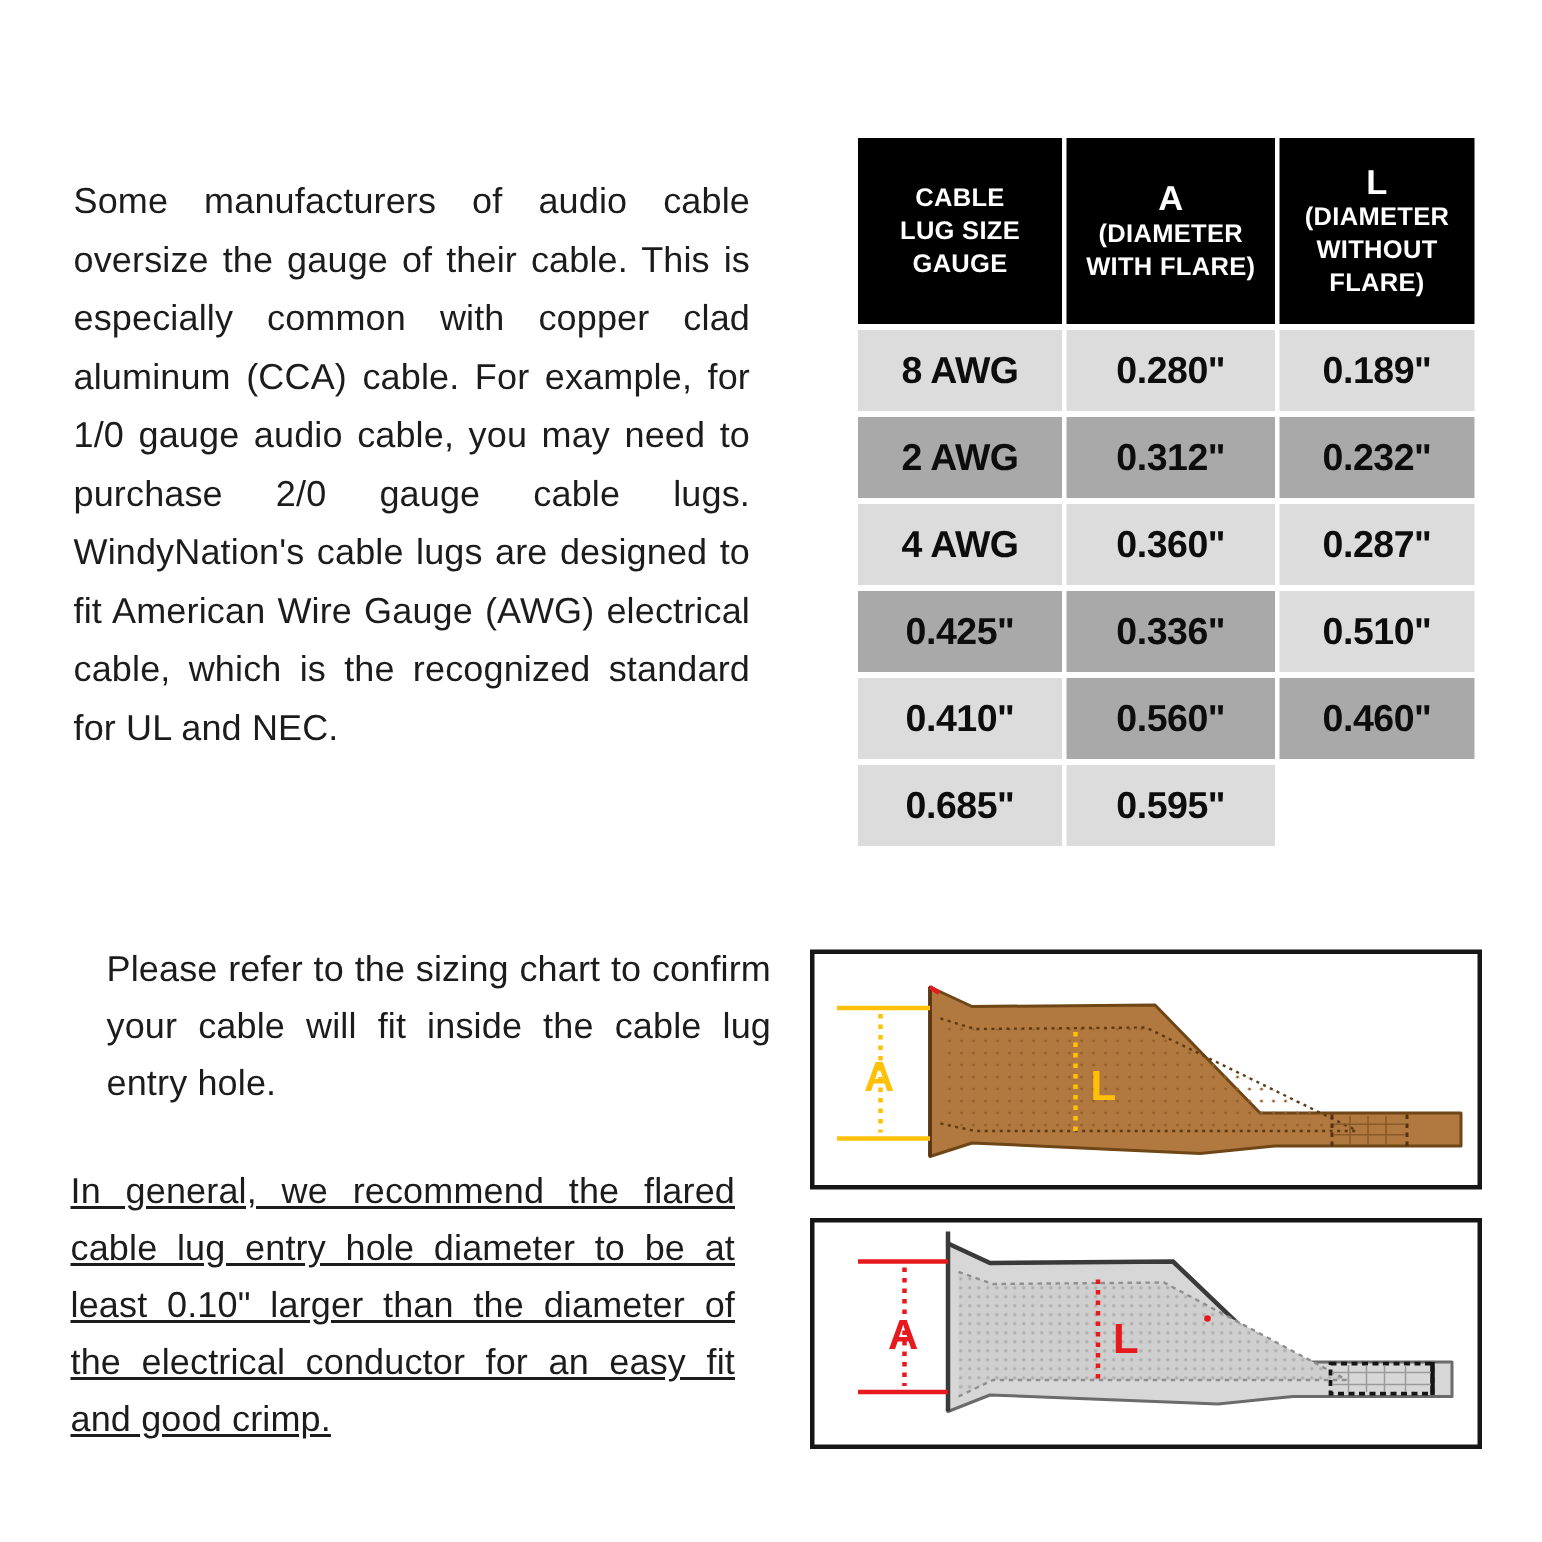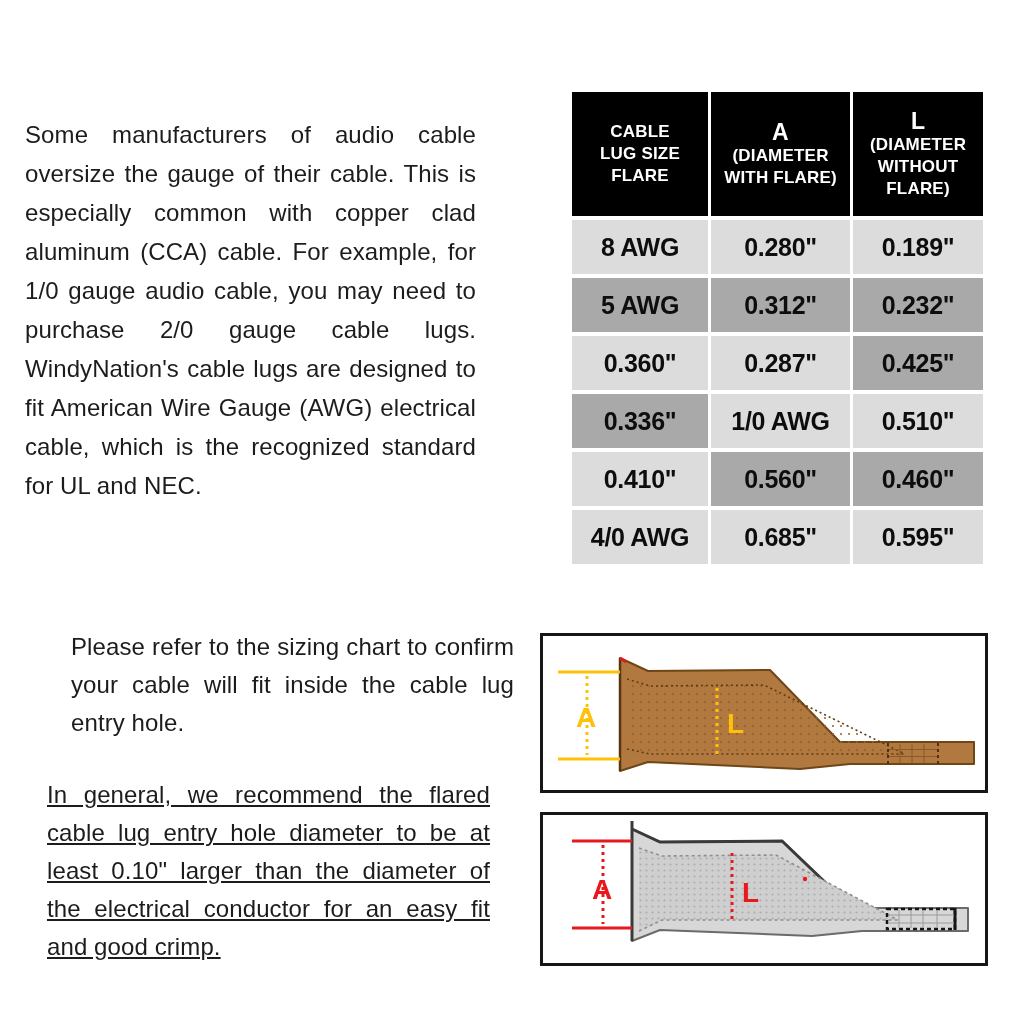--- a/index.html
+++ b/index.html
@@ -13,21 +13,21 @@
   .canvas { position:absolute; inset:0; width:1028px; height:1028px; background:#fff; }
 
   
   .copy {
     position:absolute;
     color:var(--page-text, #1c1c1c);
     font-size:24px;
     text-align:justify;
     letter-spacing:0.1px;
   }
-  #p1 { left:25px; top:91px;  width:451px; line-height:39px; }
+  #p1 { left:49px; top:91px;  width:451px; line-height:39px; }
   #p2 { left:47px; top:604px; width:443px; line-height:38px;margin-left:24px; }
   #p3 { left:47px; top:752px; width:443px; line-height:38px;text-decoration:underline; }
 
   
   .sizing-table {
     position:absolute; left:560px; top:92px;
     display:grid;
     grid-template-columns:136px 139px 130px;
     grid-template-rows:124px repeat(7, 54px);
     gap:4px 3px;
@@ -82,56 +82,55 @@
 <div class="canvas">
 
   <p id="p1" class="copy">Some manufacturers of audio cable oversize the gauge of their cable. This is especially common with copper clad aluminum (CCA) cable. For example, for 1/0 gauge audio cable, you may need to purchase 2/0 gauge cable lugs. WindyNation's cable lugs are designed to fit American Wire Gauge (AWG) electrical cable, which is the recognized standard for UL and NEC.</p>
   <p id="p2" class="copy">Please refer to the sizing chart to confirm your cable will fit inside the cable lug entry hole.</p>
   <p id="p3" class="copy">In general, we recommend the flared cable lug entry hole diameter to be at least 0.10" larger than the diameter of the electrical conductor for an easy fit and good crimp.</p>
 
   <div class="sizing-table">
     <div class="th">
       <span class="hline">CABLE</span>
       <span class="hline">LUG SIZE</span>
-      <span class="hline">FLARE</span>
+      <span class="hline">GAUGE</span>
     </div>
     <div class="th">
       <span class="hletter">A</span>
       <span class="hline">(DIAMETER</span>
       <span class="hline">WITH FLARE)</span>
     </div>
     <div class="th">
       <span class="hletter">L</span>
       <span class="hline">(DIAMETER</span>
       <span class="hline">WITHOUT</span>
       <span class="hline">FLARE)</span>
     </div>
 
     <div class="td row-light">8 AWG</div>
     <div class="td row-light">0.280"</div>
     <div class="td row-light">0.189"</div>
 
-    <div class="td row-dark">5 AWG</div>
+    <div class="td row-dark">2 AWG</div>
     <div class="td row-dark">0.312"</div>
     <div class="td row-dark">0.232"</div>
 
+    <div class="td row-light">4 AWG</div>
     <div class="td row-light">0.360"</div>
     <div class="td row-light">0.287"</div>
 
     <div class="td row-dark">0.425"</div>
     <div class="td row-dark">0.336"</div>
 
-    <div class="td row-light">1/0 AWG</div>
     <div class="td row-light">0.510"</div>
     <div class="td row-light">0.410"</div>
 
     <div class="td row-dark">0.560"</div>
     <div class="td row-dark">0.460"</div>
 
-    <div class="td row-light">4/0 AWG</div>
     <div class="td row-light">0.685"</div>
     <div class="td row-light">0.595"</div>
   </div>
 
   <div id="diagram-copper" class="diagram-box">
     <svg width="442" height="148" viewBox="0 0 442 148" xmlns="http://www.w3.org/2000/svg">
       <defs>
         <pattern id="copperDots" width="8" height="8" patternUnits="userSpaceOnUse">
           <circle cx="2" cy="2" r="1" fill="#935f2a"></circle>
         </pattern>

